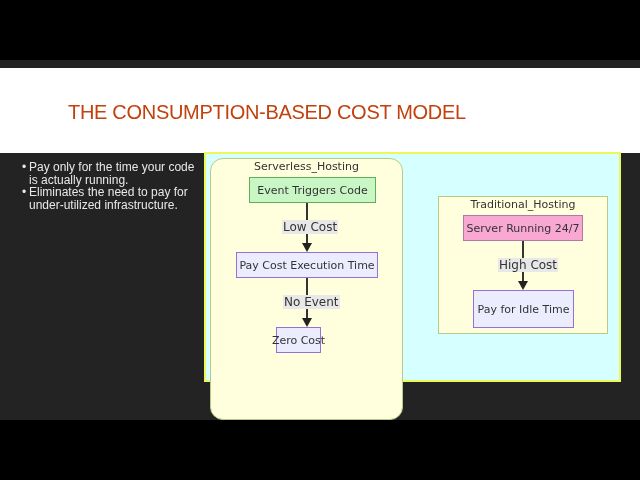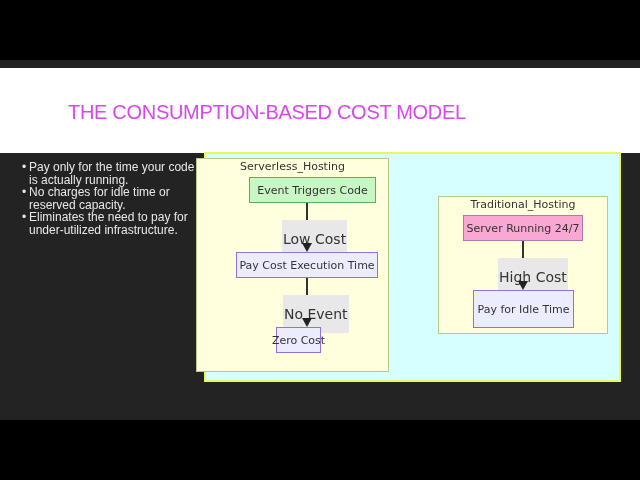--- a/index.html
+++ b/index.html
@@ -5,21 +5,21 @@
     html, body { margin: 0; padding: 0; }
     body {
       width: 640px; height: 480px; position: relative; overflow: hidden;
       background: #000000;
       font-family: "DejaVu Sans", sans-serif;
     }
     .band-top { position: absolute; left: 0; top: 60px; width: 640px; height: 8px; background: #232323; }
     .title-area { position: absolute; left: 0; top: 68px; width: 640px; height: 85px; background: #ffffff; }
     .title {
       position: absolute; left: 68px; top: 101px;
-      font-family: "Liberation Sans", sans-serif; font-size: 20px; color: #d946ef;
+      font-family: "Liberation Sans", sans-serif; font-size: 20px; color: #c2410c;
       letter-spacing: -0.3px; white-space: nowrap;
     }
     .content-area { position: absolute; left: 0; top: 153px; width: 640px; height: 267px; background: #232323; }
     .bullets {
       position: absolute; left: 18px; top: 157px; width: 180px; margin: 4px; padding: 0; list-style: none;
       font-family: "Liberation Sans", sans-serif; font-size: 12px; line-height: 12.5px; color: #e8e8e8;
     }
     .bullets li { position: relative; padding-left: 7px; }
     .bullets li::before { content: "\2022"; position: absolute; left: 0; top: 0; }
 
@@ -40,43 +40,42 @@
       display: flex; align-items: center; justify-content: center; white-space: nowrap;
     }
     .node.green { background: #c8f7c5; border-color: #5fae5a; }
     .node.red { background: #f9a8d4; border-color: #b07aa8; }
     .edge-line { position: absolute; width: 2px; background: #333333; }
     .arrowhead {
       position: absolute; width: 0; height: 0;
       border-left: 5px solid transparent; border-right: 5px solid transparent; border-top: 9px solid #222222;
     }
     .edge-label {
-      position: absolute; background: #e8e8e8; color: #333333; font-size: 14px;
-      padding: 12px 1px; white-space: nowrap; line-height: 14px;
+      position: absolute; background: #e8e8e8; color: #333333; font-size: 12px;
+      padding: 0 1px; white-space: nowrap; line-height: 14px;
     }
     .band-bottom { position: absolute; left: 0; top: 420px; width: 640px; height: 60px; background: #000000; }
   </style>
 </head>
 <body>
 
 <div class="band-top"></div>
 <div class="title-area"></div>
 <div class="title">THE CONSUMPTION-BASED COST MODEL</div>
 
 <div class="content-area"></div>
 
 <ul class="bullets">
   <li>Pay only for the time your code is actually running.</li>
-  <li>No charges for idle time or reserved capacity.</li>
   <li>Eliminates the need to pay for under-utilized infrastructure.</li>
 </ul>
 
 <div class="diagram-frame"></div>
 
-<div class="cluster" style="left:196px; top:158px; width:193px; height:214px;">
+<div class="cluster" style="left:210px; top:158px; width:193px; height:262px;border-radius:13px;">
   <div class="cluster-label" style="top:1px;">Serverless_Hosting</div>
 </div>
 
 <div class="node green" style="left:249px; top:177px; width:127px; height:26px;">Event Triggers Code</div>
 
 <div class="edge-line" style="left:306px; top:203px; height:40px;"></div>
 <div class="edge-label" style="left:282px; top:220px;">Low Cost</div>
 <div class="arrowhead" style="left:302px; top:243px;"></div>
 
 <div class="node" style="left:236px; top:252px; width:142px; height:26px;">Pay Cost Execution Time</div>

